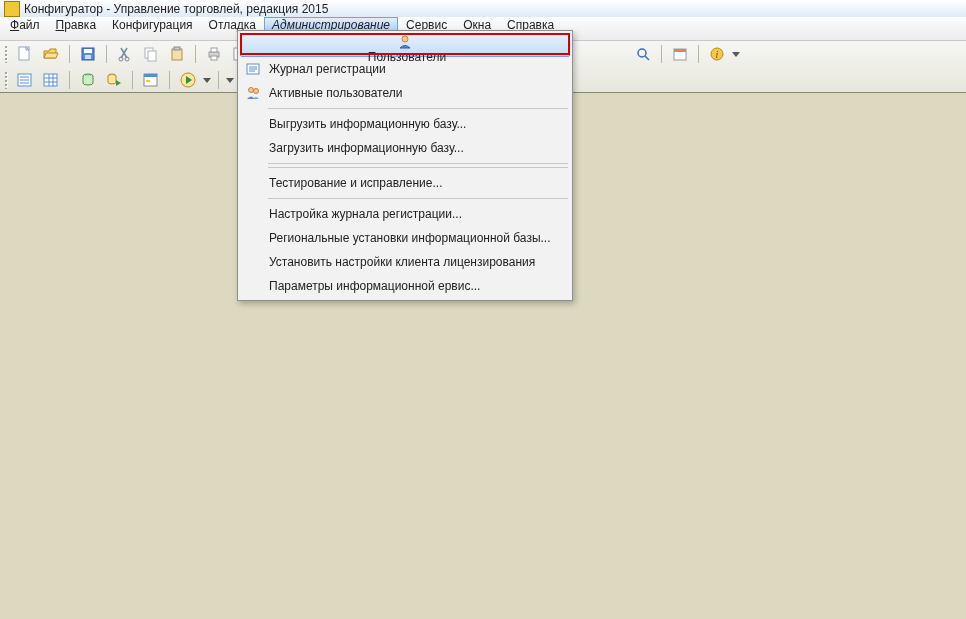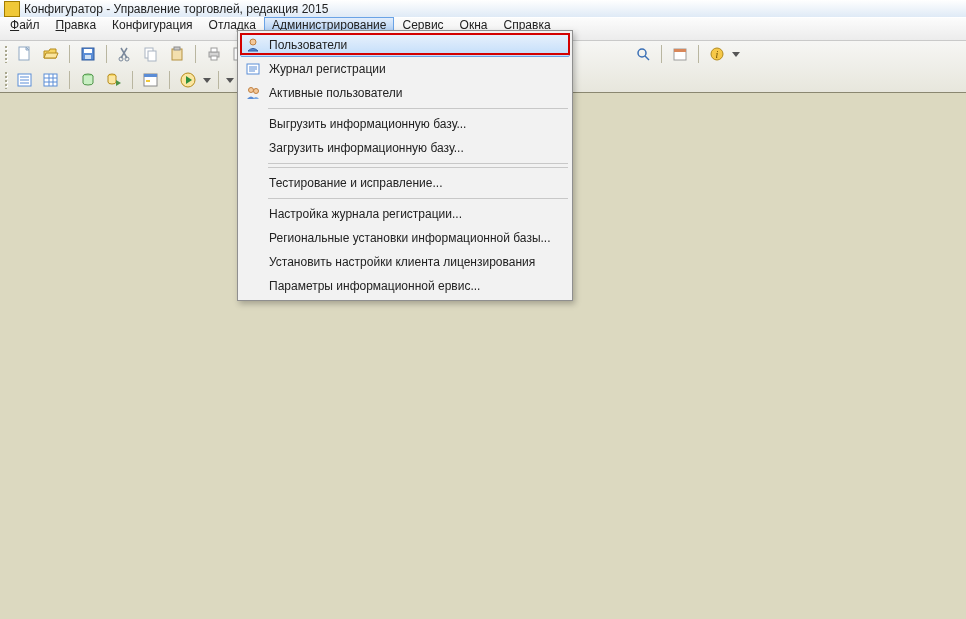--- a/index.html
+++ b/index.html
@@ -1,35 +1,35 @@
 <!DOCTYPE html>
 <html><head>
 <meta charset="utf-8">
 <style>
   html,body{margin:0;padding:0;width:966px;height:619px;font-family:"Segoe UI",Tahoma,Arial,sans-serif;font-size:12px;background:#dcd9c0;overflow:hidden;}
   .titlebar{height:17px;background:linear-gradient(#fff,#dfeaf6);color:#222;display:flex;align-items:center;padding:0 4px;font-size:12px;overflow:hidden;text-align:right;}
   .titlebar .tico{width:16px;height:16px;background:#f0c838;border:1px solid #a37d00;box-sizing:border-box;margin-right:4px;}
   .menubar{height:22px;background:linear-gradient(#fcfcfc,#ececec);border-top:1px solid #fff;border-bottom:1px solid #c9c9c9;display:flex;align-items:flex-start;padding-left:2px;}
   .menuitem{display:flex;align-items:center;padding:0 8px;color:#222;cursor:default;position:relative;}
-  .menuitem.active{background:linear-gradient(#e3eefc,#aecdf2);border:1px solid #6aa3e6;border-bottom:none;margin:-1px 0 0 0;padding:0 7px;}
+  .menuitem.active{background:linear-gradient(#e3eefc,#aecdf2);border:1px solid #6aa3e6;border-bottom:none;margin:-1px 0 0 0;padding:0 7px;font-style:italic;}
   .u{ text-decoration:underline;}
   .toolbars{background:linear-gradient(#f6f6f4,#e7e6dc);border-bottom:1px solid #b9b69f;}
   .tbrow{height:26px;display:flex;align-items:center;padding-left:4px;gap:4px;}
   .sep{width:1px;height:18px;background:#b9b6a0;margin:0 3px;}
   .tbtn{width:22px;height:22px;display:flex;align-items:center;justify-content:center;border-radius:2px;}
   .tbtn svg{display:block;}
   .drop{width:8px;height:22px;display:flex;align-items:center;justify-content:center;}
   .drop svg{display:block;}
   .content{position:absolute;left:0;right:0;top:92px;bottom:0;background:#dcd9c0;border-top:1px solid #8a8770;}
   
   .dropdown{position:absolute;left:237px;top:30px;width:330px;background:#f2f2f2;border:1px solid #8f8f8f;box-shadow:2px 3px 6px rgba(0,0,0,0.25);padding:2px;}
   .dd-item{height:22px;display:flex;align-items:center;position:relative;border:1px solid transparent;border-radius:2px;}
   .dd-item .iconcol{width:24px;display:flex;align-items:center;justify-content:center;}
   .dd-item .lbl{padding-left:4px;color:#222;}
-  .dd-item.hl{background:linear-gradient(#e8f1fc,#c2ddfa);border:1px solid #6aa3e6;}
+  .dd-item.hl{background:linear-gradient(#e8f1fc,#c2ddfa);border:1px solid #6aa3e6;flex-direction:column;}
   .redbox{position:absolute;left:0;top:0;right:0;height:22px;border:2px solid #d30000;pointer-events:none;box-sizing:border-box;}
   .dd-sep{height:1px;background:#c8c8c8;margin:3px 2px 3px 28px;}
   .grip{width:4px;height:18px;background:
     radial-gradient(#a9a78e 1px,transparent 1px) 0 0/4px 4px,
     radial-gradient(#fff 1px,transparent 1px) 1px 1px/4px 4px;
     margin-right:2px;}
 </style>
 </head>
 <body>
 

